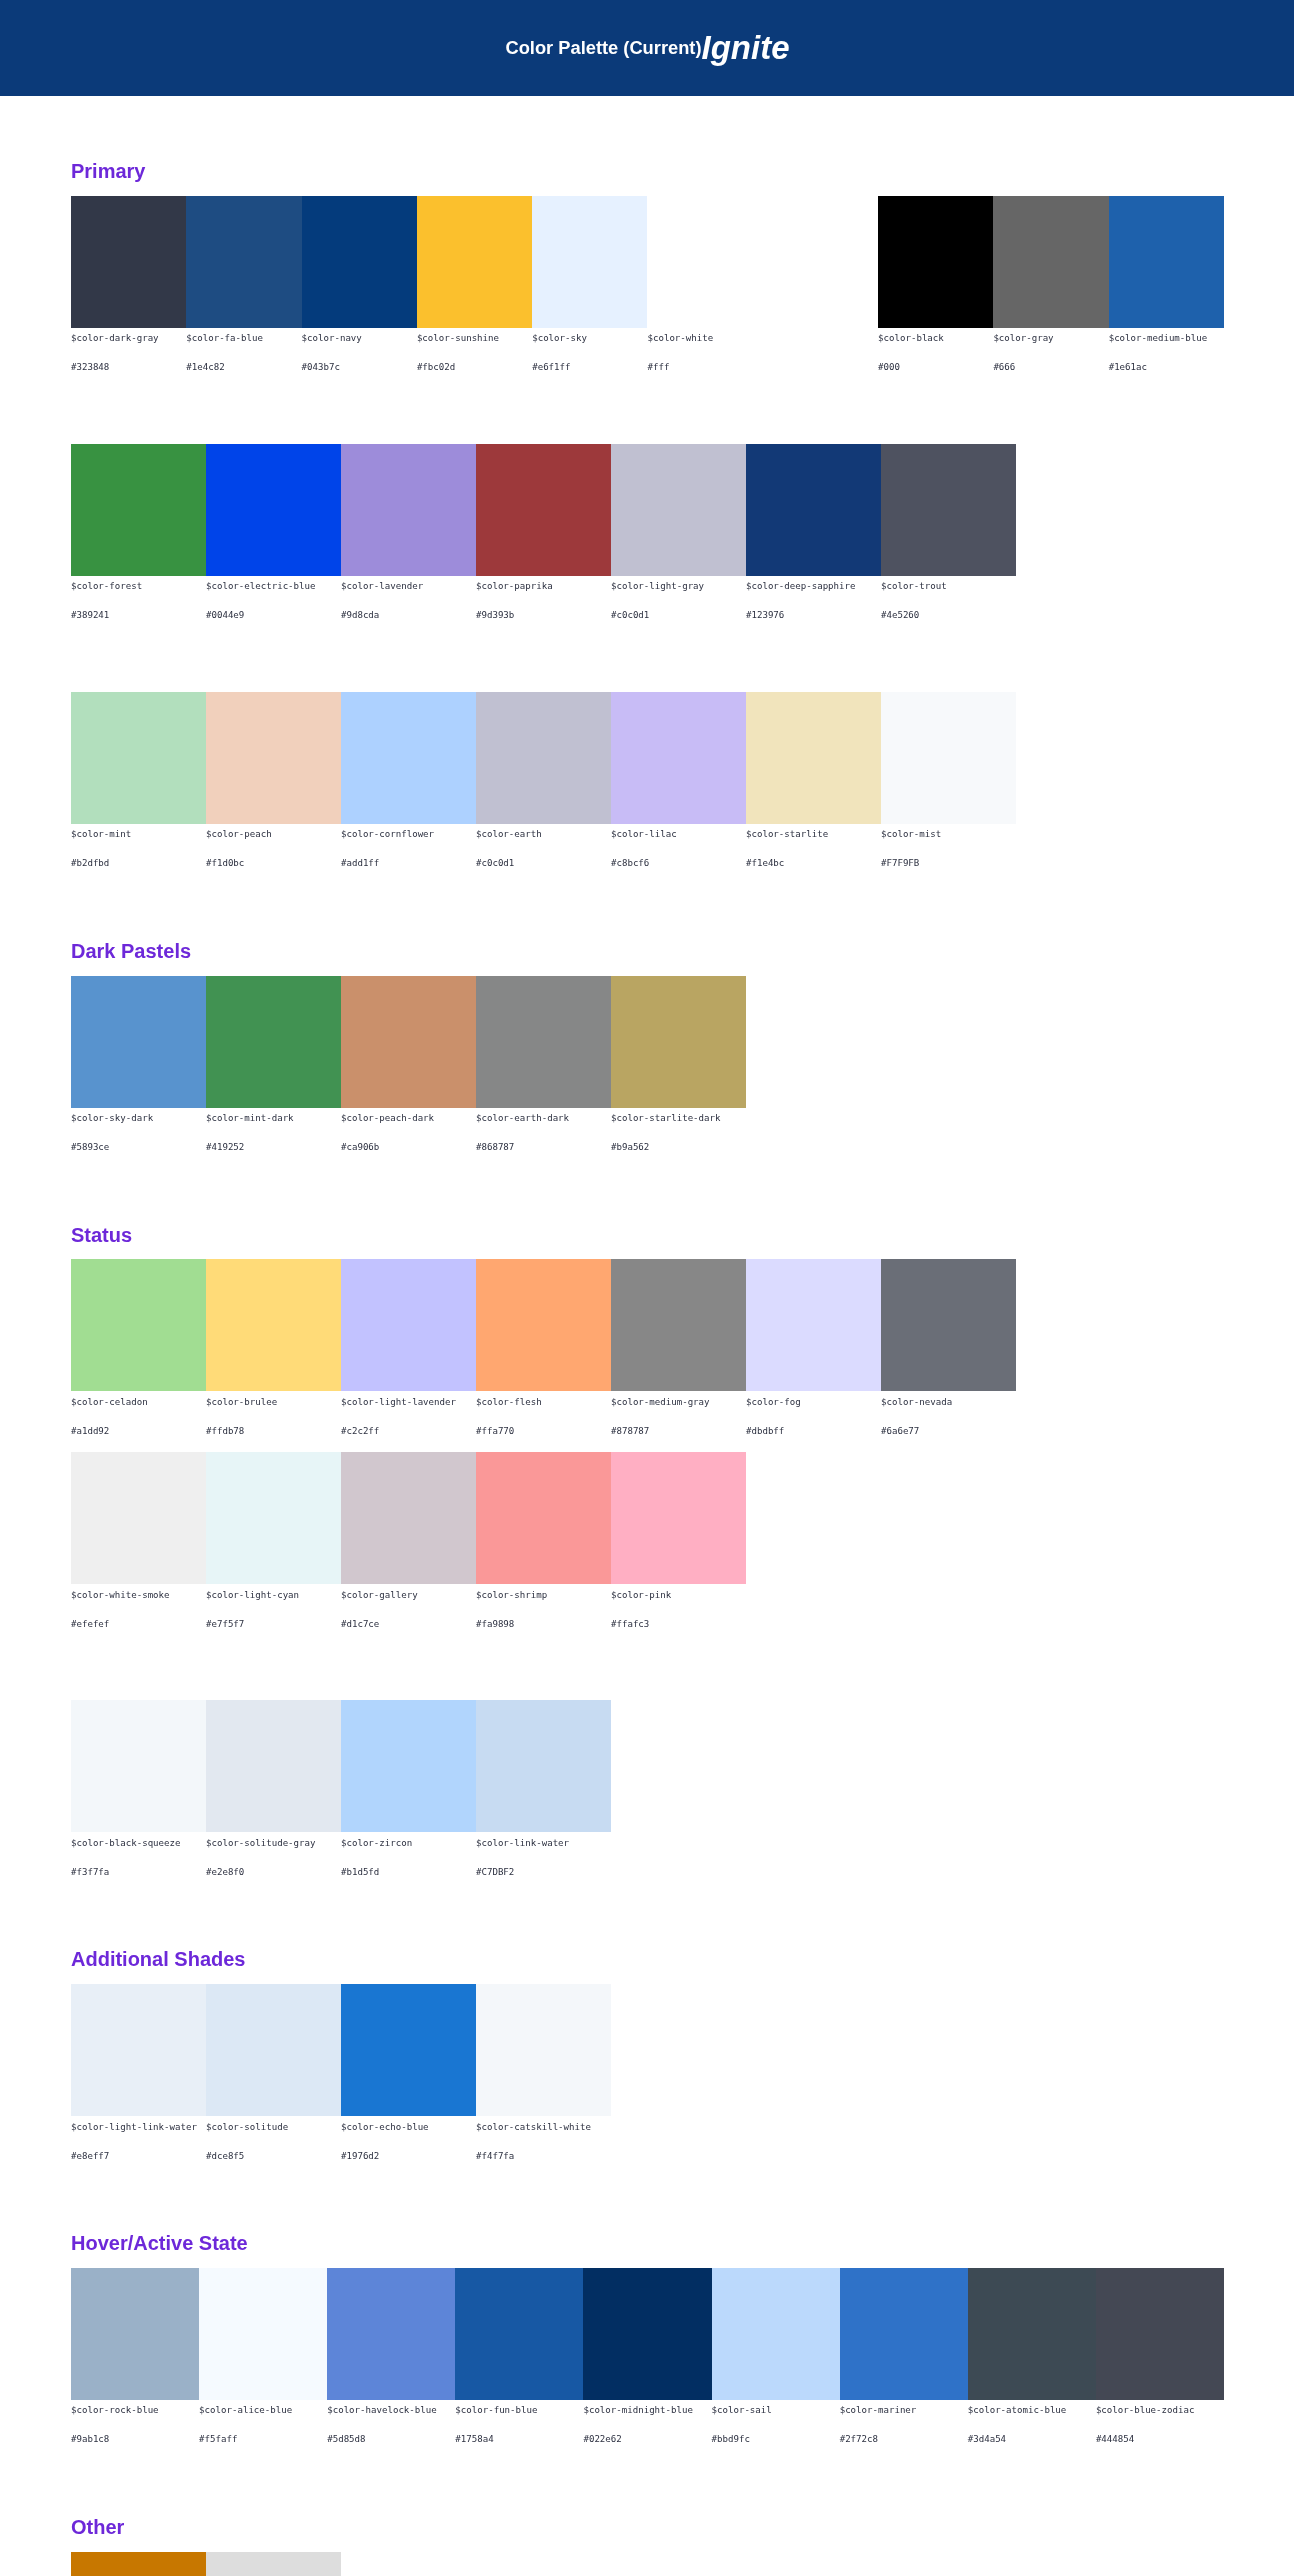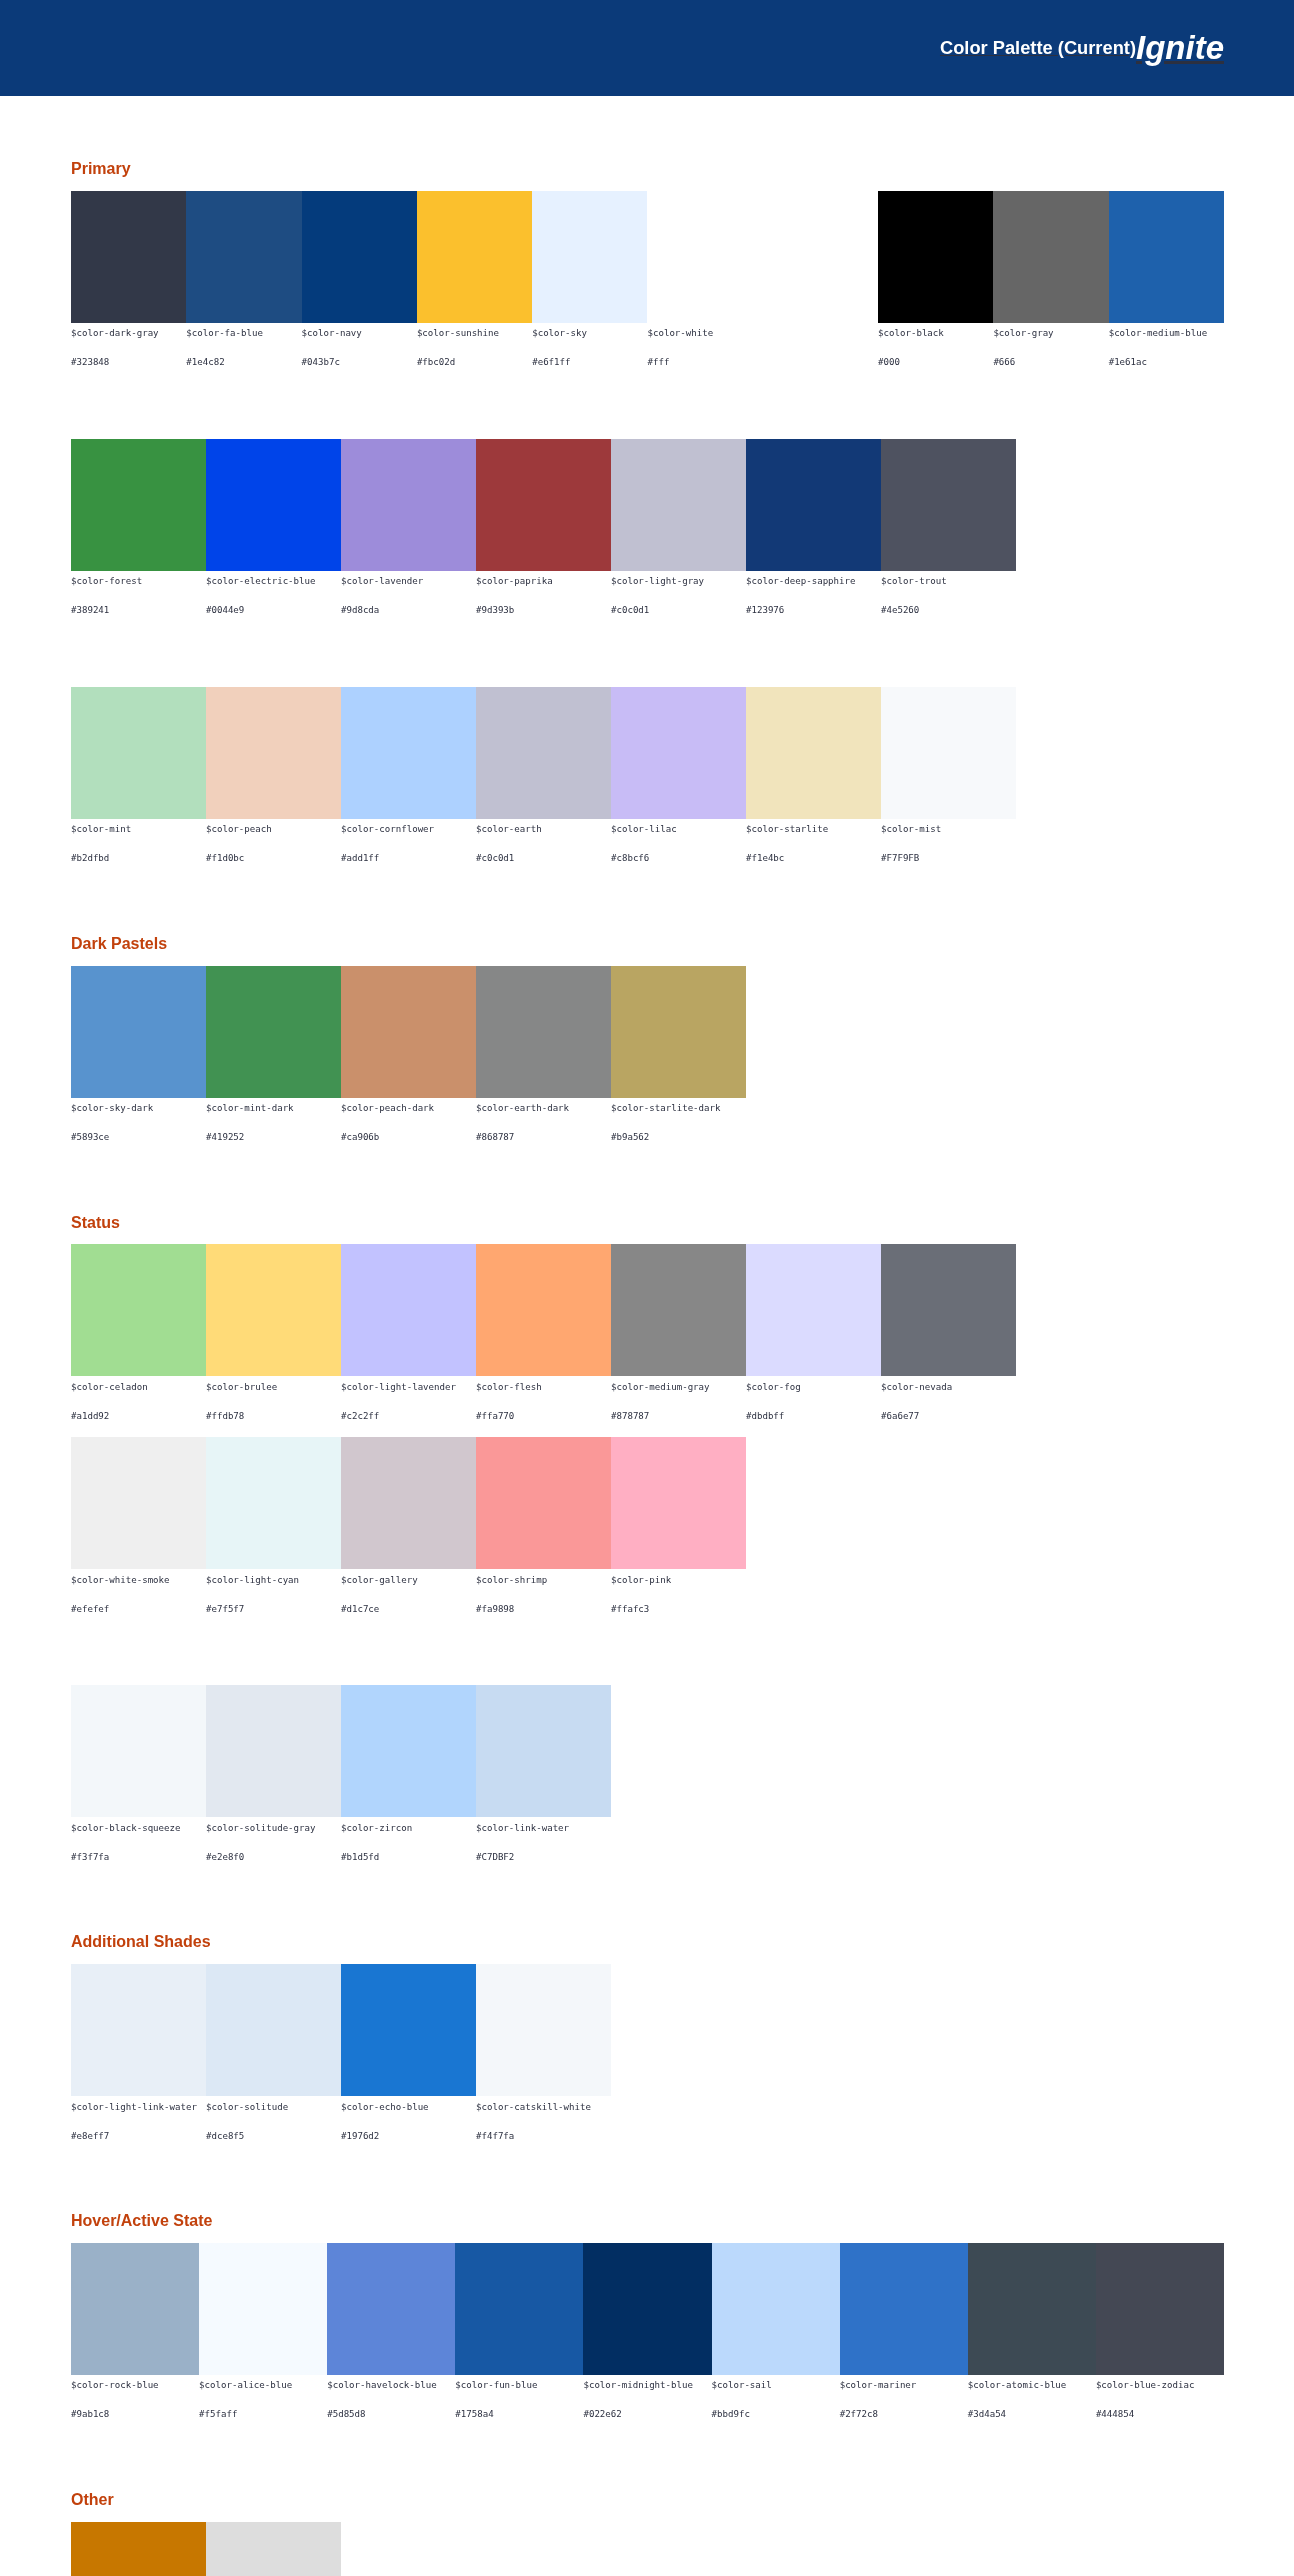--- a/index.html
+++ b/index.html
@@ -6,45 +6,44 @@
   body {
     font-family: -apple-system, BlinkMacSystemFont, "Segoe UI", Helvetica, Arial, sans-serif;
     background: #ffffff;
     color: #2c3040;
     width: 1295px;
   }
   .header {
     background: #0b3a79;
     padding: 29px 71px;
     display: flex;
-    justify-content: flex-end;
+    justify-content: center;
     align-items: center;
-    text-decoration: underline;
   }
   .header-title {
     color: #ffffff;
     font-size: 18.3px;
     font-weight: 600;
   }
   .brand {
     color: #ffffff;
     font-size: 33px;
     font-style: italic;
     font-weight: 700;
   }
   .content {
     padding: 64px 71px 73px 71px;
   }
   .section {
     margin-bottom: 55px;
   }
   .section-title {
-    font-size: 16px;
+    font-size: 20px;
     font-weight: 700;
-    color: #c2410c;
+    color: #6d28d9;
     margin-bottom: 12.8px;
   }
   .swatches {
     display: flex;
     flex-wrap: nowrap;
   }
   .swatches.wrap {
     flex-wrap: wrap;
   }
   .swatch {

